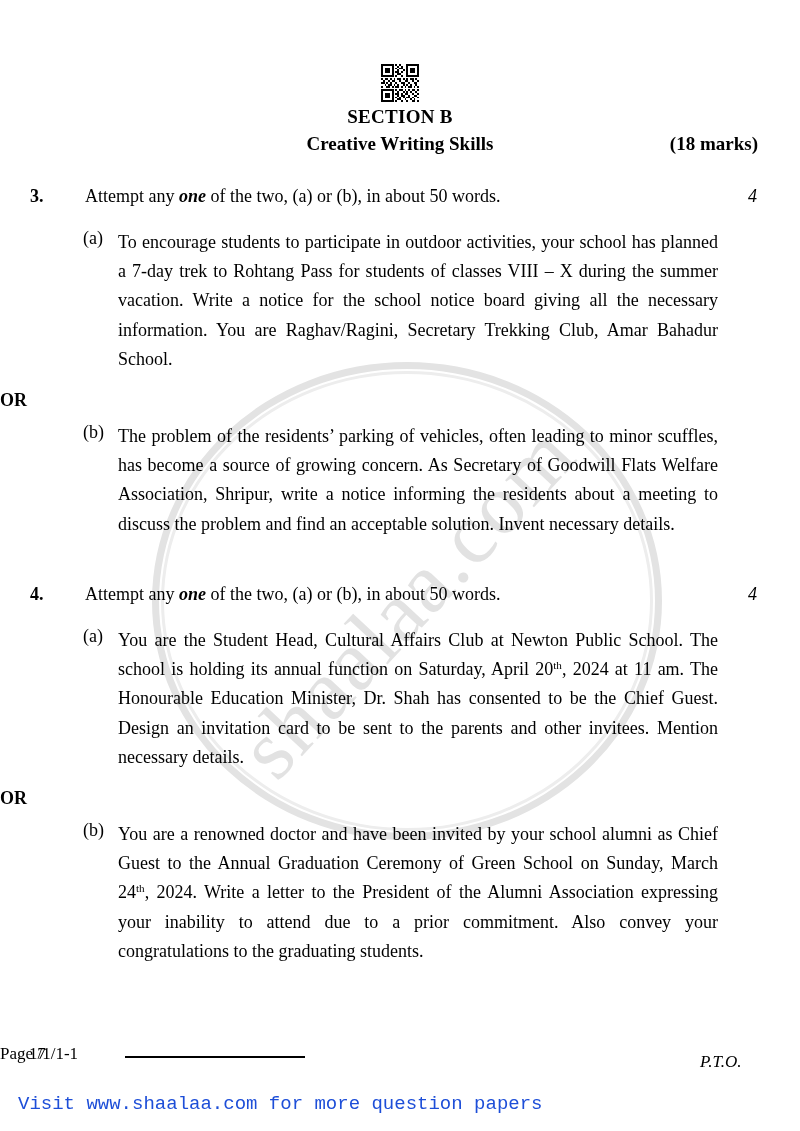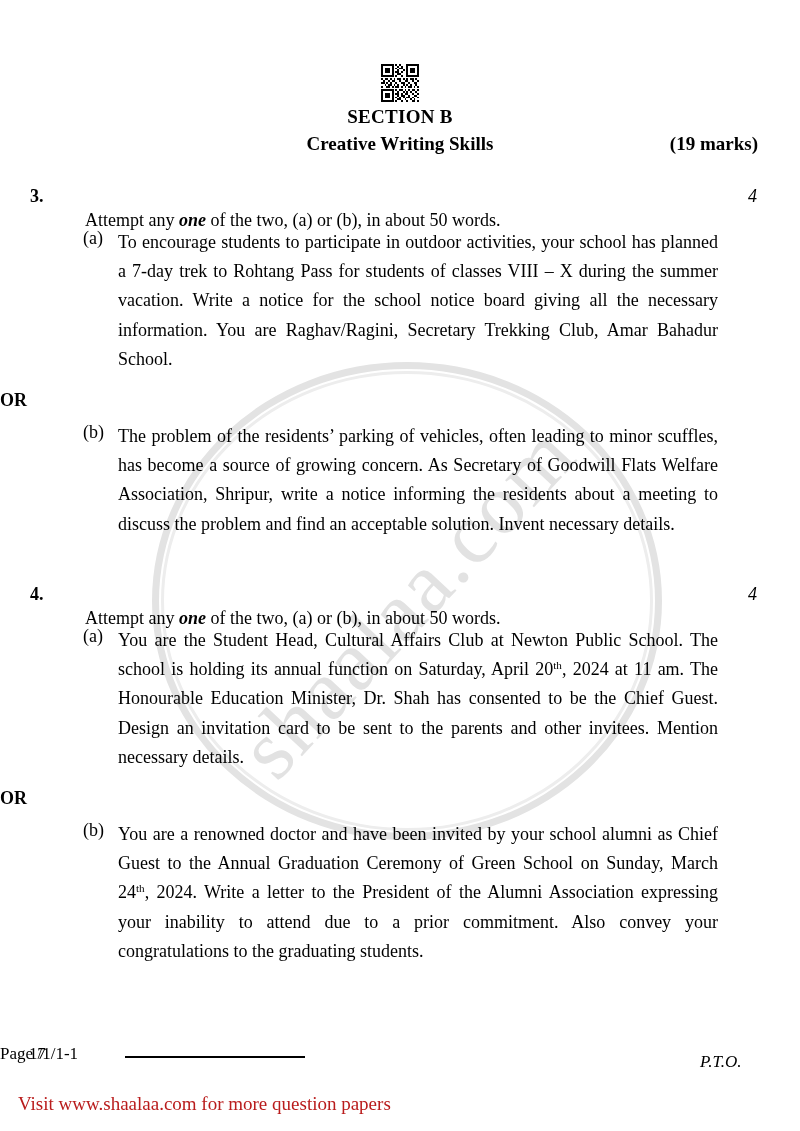--- a/index.html
+++ b/index.html
@@ -115,21 +115,20 @@
     left: 30px;
     top: 0;
     font-weight: bold;
     font-size: 18px;
   }
   .q-instr {
     position: absolute;
     left: 85px;
     top: 0;
     font-size: 18px;
-    margin-top: 24px;
   }
   .q-instr b { font-weight: bold; font-style: italic; }
   .q-marks {
     position: absolute;
     left: 748px;
     top: 0;
     font-style: italic;
     font-size: 18px;
   }
 
@@ -200,23 +199,23 @@
   .pto {
     position: absolute;
     left: 700px;
     top: 8px;
     font-style: italic;
   }
   .visit-line {
     position: absolute;
     left: 18px;
     top: 1093px;
-    font-family: Liberation Serif, serif;
+    font-family: Liberation Mono, monospace;
     font-size: 19px;
-    color: #b91c1c;
+    color: #1d4ed8;
   }
 </style>
 </head>
 <body>
 
 <div id="watermark">
   <div class="ring"></div>
   <div class="ring inner"></div>
   <div class="wm-text">shaalaa.com</div>
 </div>
@@ -331,21 +330,21 @@
           <rect x="17" y="20" width="2" height="1"></rect>
         <rect x="20" y="20" width="1" height="1"></rect>
       </g>
     </svg>
   </div>
 
   <div class="section-head">SECTION B</div>
 
   <div class="subject-row">
     <div class="subject-title">Creative Writing Skills</div>
-    <div class="marks-total">(19 marks)</div>
+    <div class="marks-total">(18 marks)</div>
   </div>
 
   <div class="qblock" style="top:186px;">
     <div class="q-head">
       <span class="q-num">3.</span>
       <span class="q-instr"><span>Attempt any </span><b>one</b><span> of the two, (a) or (b), in about 50 words.</span></span>
       <span class="q-marks">4</span>
     </div>
 
     <div class="part" style="margin-top:14px;">

